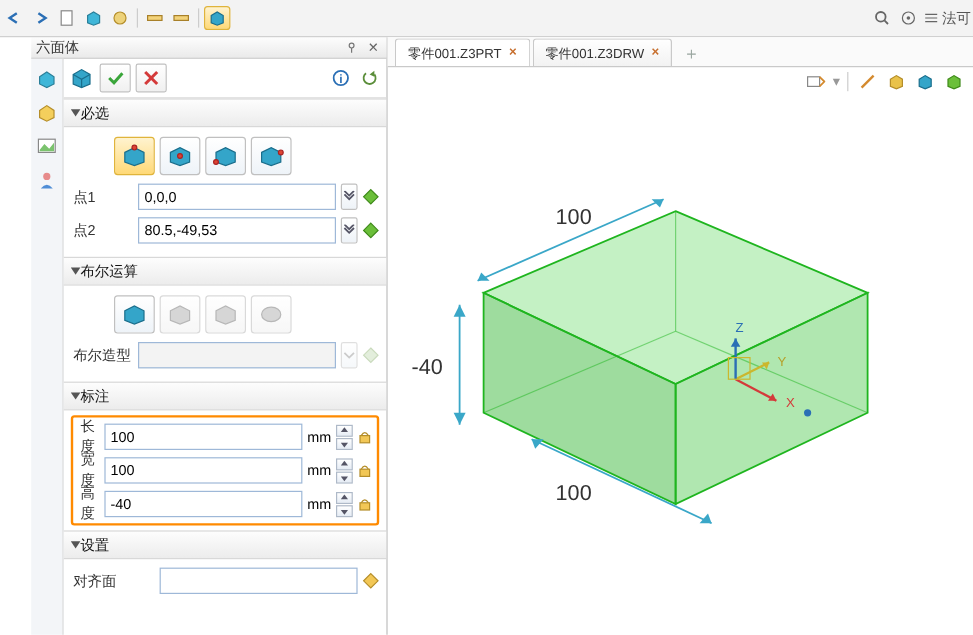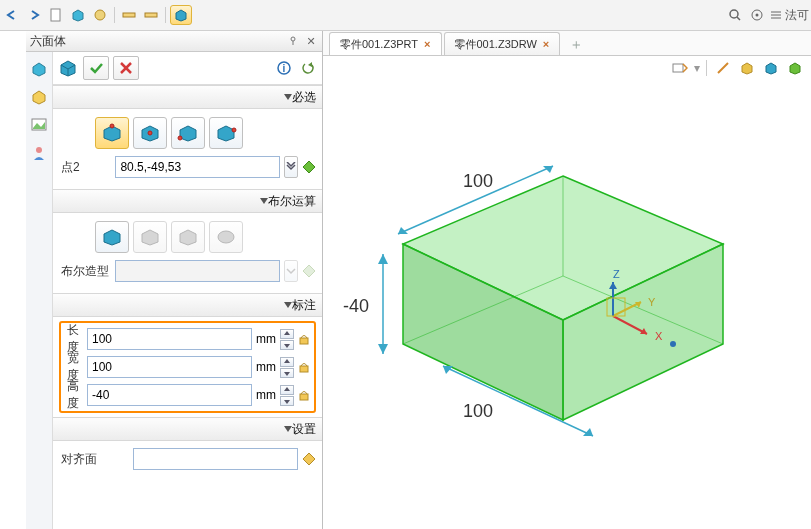--- a/index.html
+++ b/index.html
@@ -25,21 +25,21 @@
   .btn-ok,.btn-cancel{width:24px;height:22px;border:1px solid #c0c0c0;background:linear-gradient(#fff,#f0f0f0);border-radius:2px;display:flex;align-items:center;justify-content:center;}
   .flex-sp{flex:1;}
 
   
   .rail { width:26px; background:#f3f5f8; border-right:1px solid #dcdcdc; display:flex; flex-direction:column; align-items:center; gap:6px; padding-top:6px;}
   .rail .ts-btn{width:22px;height:22px;}
   .left-body{flex:1;display:flex;}
   .panel-col{flex:1;display:flex;flex-direction:column;overflow:hidden;}
 
   
-  .sec-h { height:22px; background:linear-gradient(#fdfdfd,#ececec); border-top:1px solid #d8d8d8; border-bottom:1px solid #d8d8d8; display:flex; align-items:center; gap:0; padding:0 6px; color:#111;justify-content:flex-end;}
+  .sec-h { height:22px; background:linear-gradient(#fdfdfd,#ececec); border-top:1px solid #d8d8d8; border-bottom:1px solid #d8d8d8; display:flex; align-items:center; gap:0; padding:0 6px; color:#111;}
   .tri { width:0;height:0;border-left:4px solid transparent;border-right:4px solid transparent;border-top:6px solid #555;}
   .sec-body { padding:6px 6px; }
 
   
   .mode-row { display:flex; gap:4px; margin:2px 0 6px 36px;}
   .mode-btn { width:32px; height:30px; border:1px solid #c0c0c0; background:linear-gradient(#fff,#eef3f8); border-radius:3px; display:flex; align-items:center; justify-content:center; cursor:pointer;}
   .mode-btn.sel { background:linear-gradient(#fff3cf,#ffd977); border-color:#e0b43b;}
   .mode-btn.dim { filter:grayscale(100%);opacity:.6;}
 
   
@@ -241,20 +241,35 @@
               <span class="mode-btn">
                   <svg width="22" height="20">
                     <polygon points="3,7 11,3 19,7 19,15 11,18 3,15" fill="#34a5c9" stroke="#1a6e8c"></polygon>
                     <circle cx="3" cy="15" r="2" fill="#d43" stroke="#a22"></circle>
                   </svg>
                 </span>
               <span class="mode-btn">
                   <svg width="22" height="20">
                     <polygon points="3,7 11,3 19,7 19,15 11,18 3,15" fill="#34a5c9" stroke="#1a6e8c"></polygon>
                     <circle cx="19" cy="7" r="2" fill="#d43" stroke="#a22"></circle>
+                  </svg>
+                </span>
+            </div>
+            <div class="fld-row">
+              <span class="fld-lbl">点1</span>
+              <input class="fld-in" value="0,0,0" style="">
+              <span class="chev">
+                  <svg width="10" height="10">
+                    <polyline points="1,3 5,7 9,3" fill="none" stroke="#556" stroke-width="1.5"></polyline>
+                    <polyline points="1,0 5,4 9,0" fill="none" stroke="#556" stroke-width="1.5"></polyline>
+                  </svg>
+                </span>
+              <span class="icon-sq">
+                  <svg width="14" height="14">
+                    <polygon points="7,1 13,7 7,13 1,7" fill="#6bbf3a" stroke="#3f8a1a"></polygon>
                   </svg>
                 </span>
             </div>
             <div class="fld-row">
               <span class="fld-lbl">点2</span>
               <input class="fld-in" value="80.5,-49,53" style="">
               <span class="chev">
                   <svg width="10" height="10">
                     <polyline points="1,3 5,7 9,3" fill="none" stroke="#556" stroke-width="1.5"></polyline>
                     <polyline points="1,0 5,4 9,0" fill="none" stroke="#556" stroke-width="1.5"></polyline>

